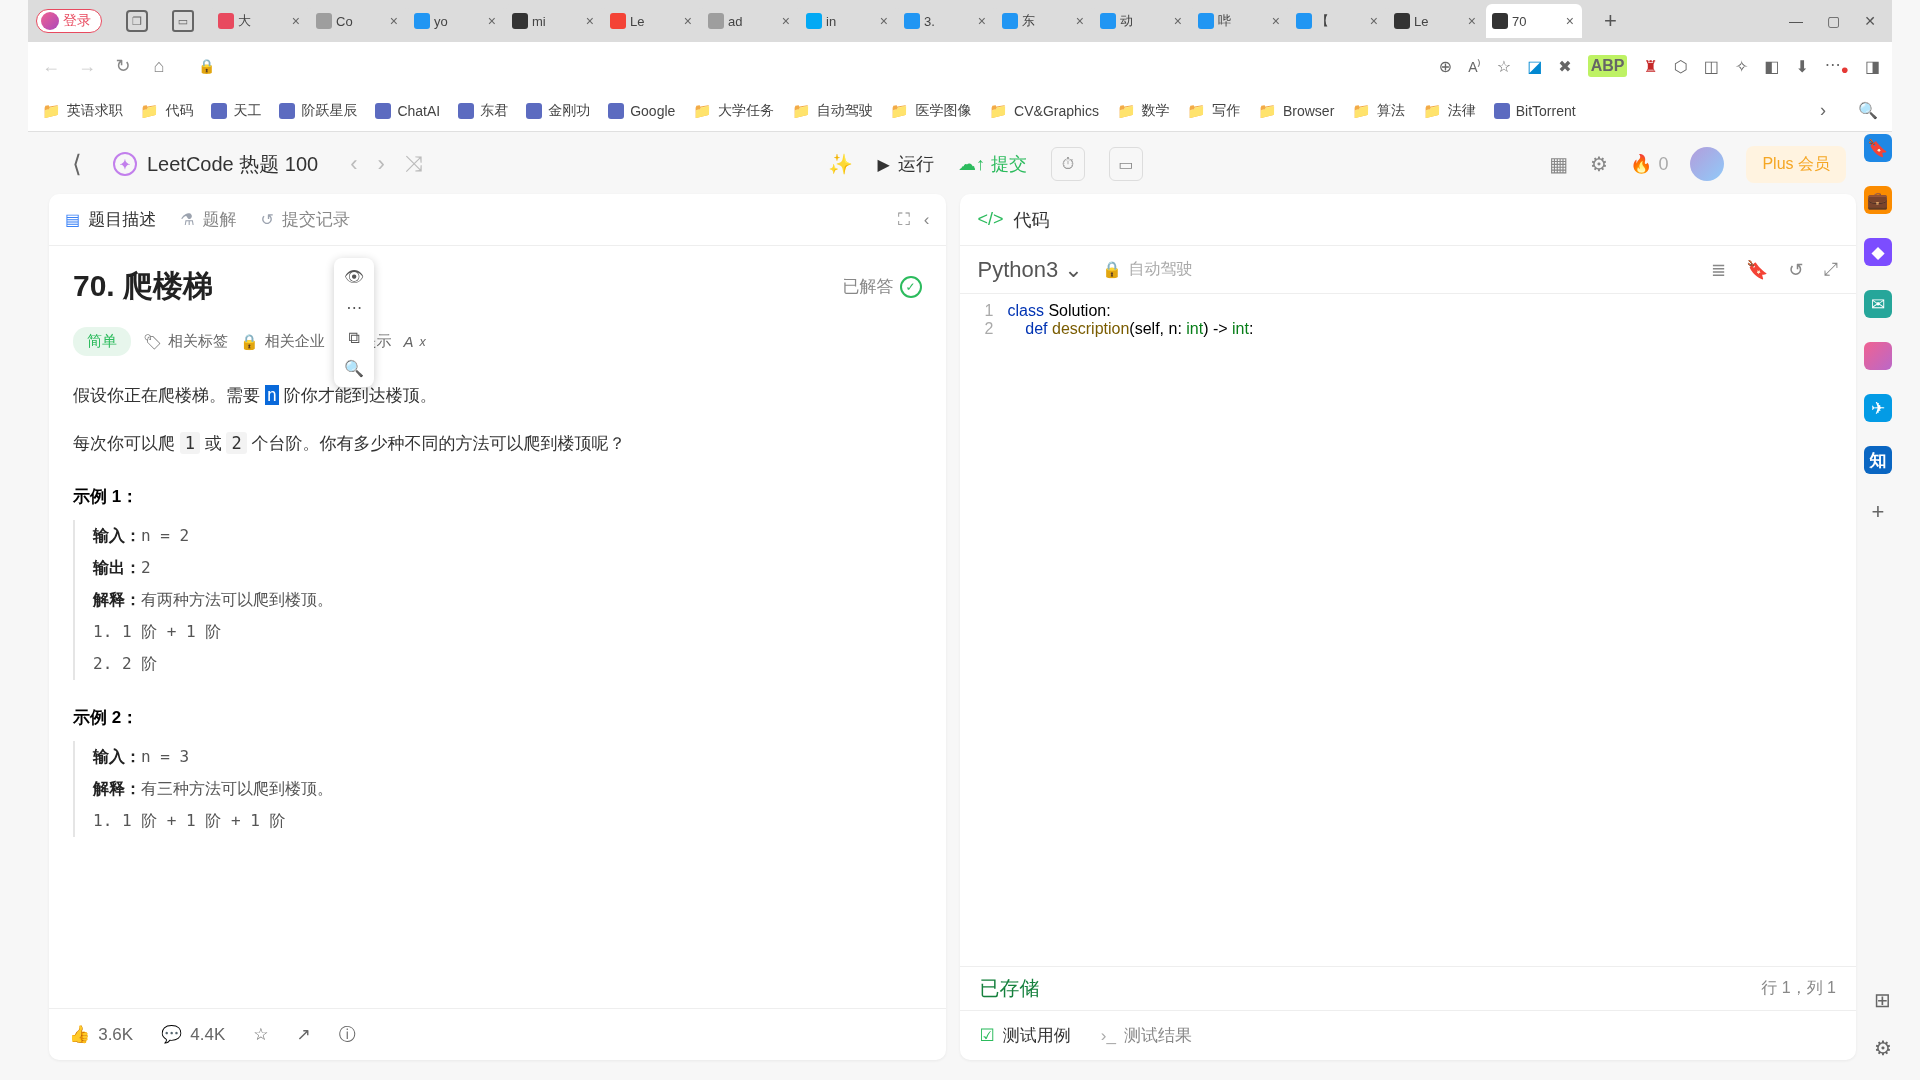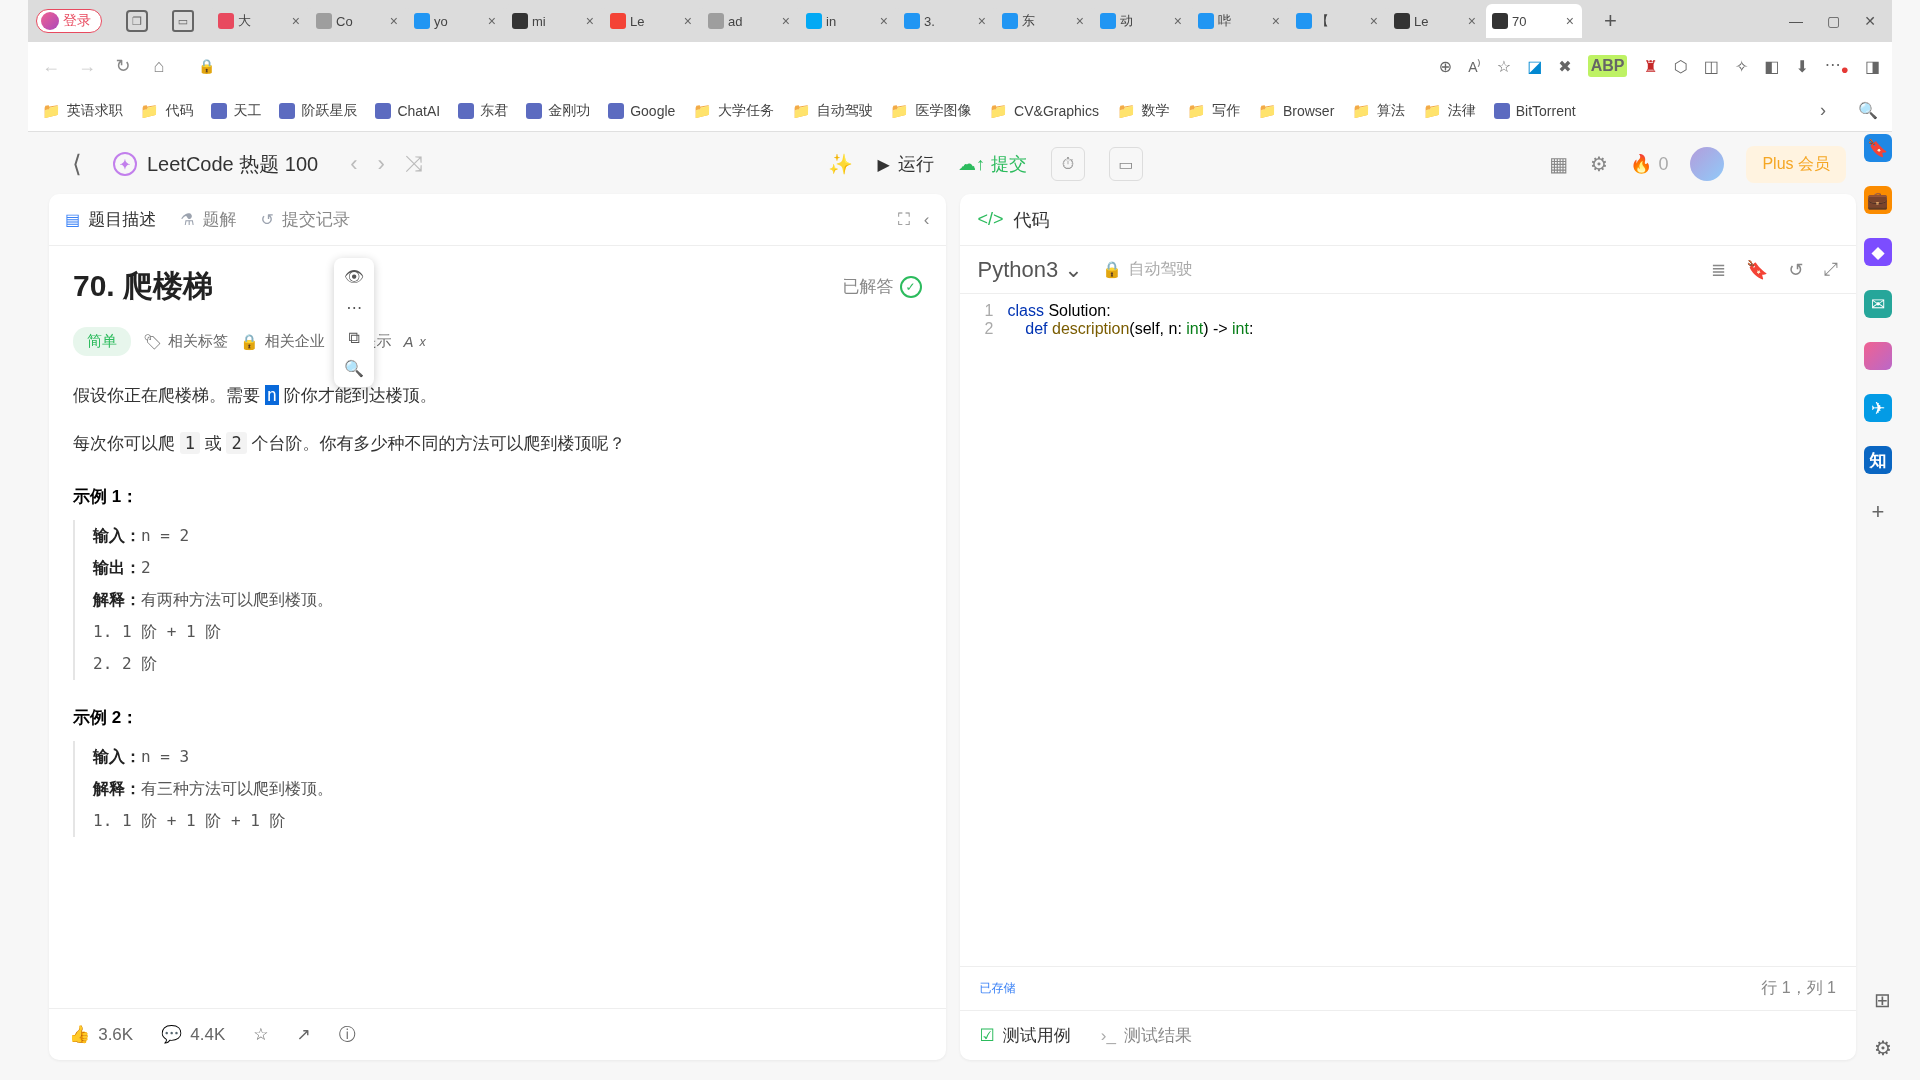--- a/index.html
+++ b/index.html
@@ -105,21 +105,21 @@
 .code-toolbar .tb-right span{color:#888;font-size:18px;cursor:pointer;}
 .editor { flex:1; padding: 8px 0; font-family: Menlo, Consolas, monospace; font-size: 16px; position:relative;}
 .editor-line { display:flex;}
 .gutter { width: 48px; text-align:right; padding-right: 14px; color:#aaa;}
 .code { white-space: pre;}
 .kw { color:#0033b3;}
 .cls { color:#000;}
 .fn { color:#7a5c00;}
 .typ { color:#067d17;}
 .code-status { display:flex;align-items:center;height:44px;padding:0 20px;border-top:1px solid #eee;justify-content:space-between;}
-.code-status .saved { color:#3b82f6;font-size:12px;}
+.code-status .saved { color:#15803d;font-size:20px;}
 .code-status .cursor { color:#888;font-size:16px;}
 
 .code-bottom-tabs { display:flex;align-items:center;height:50px;padding:0 20px;gap:30px;border-top:1px solid #eee;}
 .cbt { display:flex;align-items:center;gap:8px;font-size:17px;color:#888;cursor:pointer;}
 .cbt.active{color:#333;}
 .cbt .chk{color:#2cbb5d;}
 .cbt .term{color:#aaa;}
 
 
 .side-rail { position:absolute; right:28px; top:134px; display:flex;flex-direction:column;gap:24px;align-items:center;}

